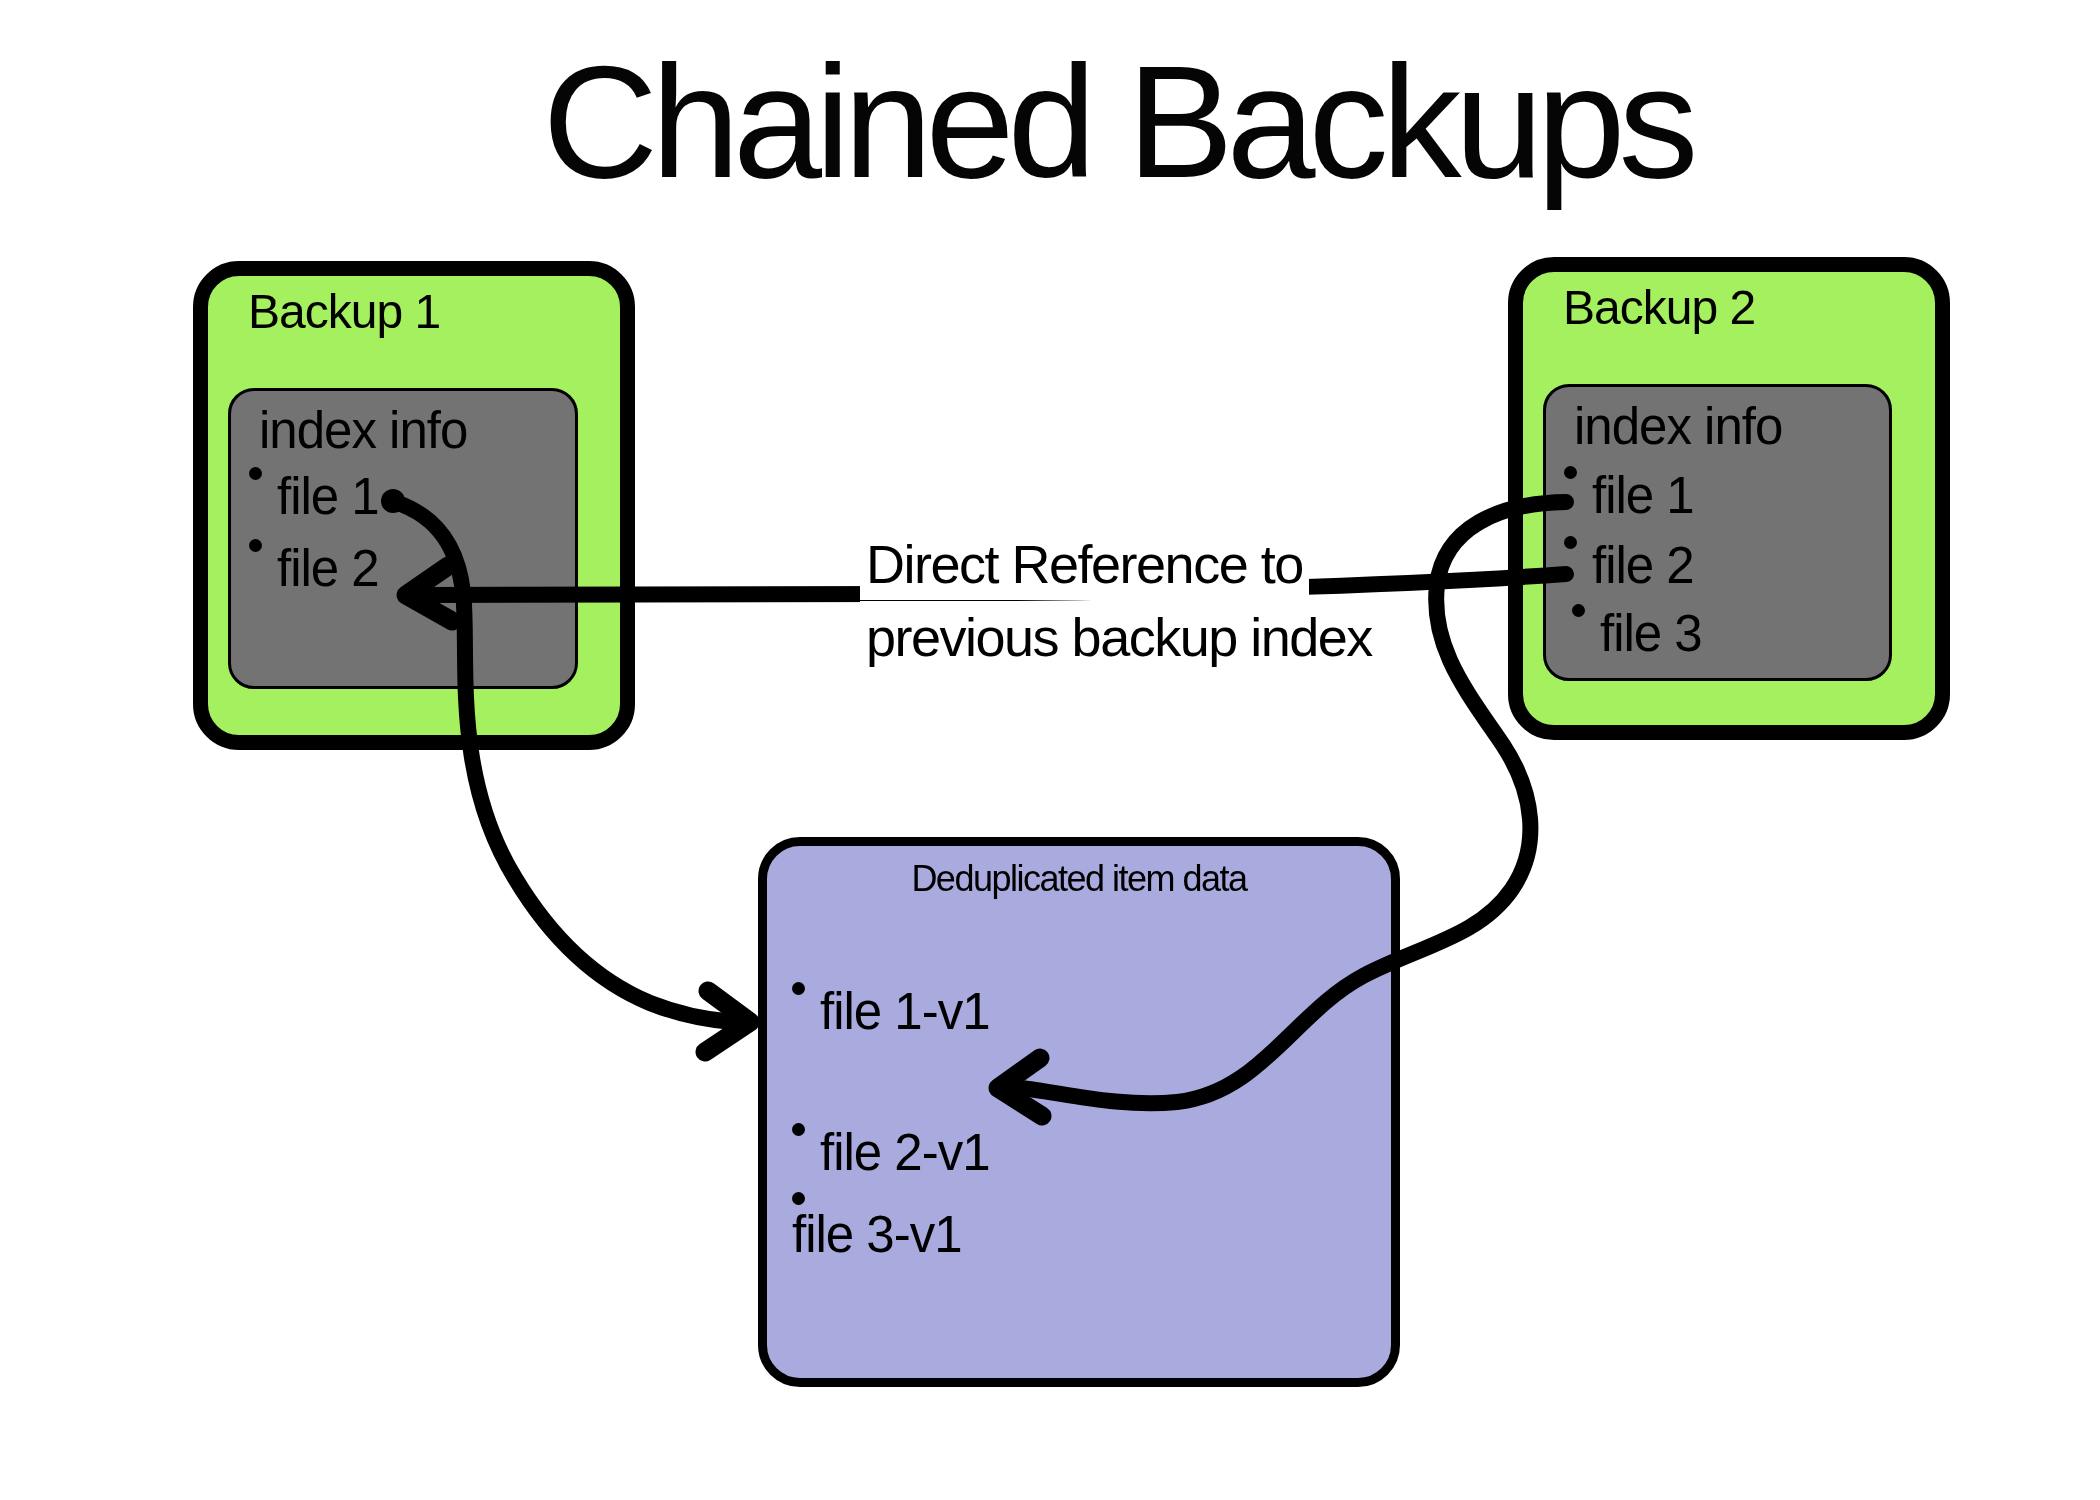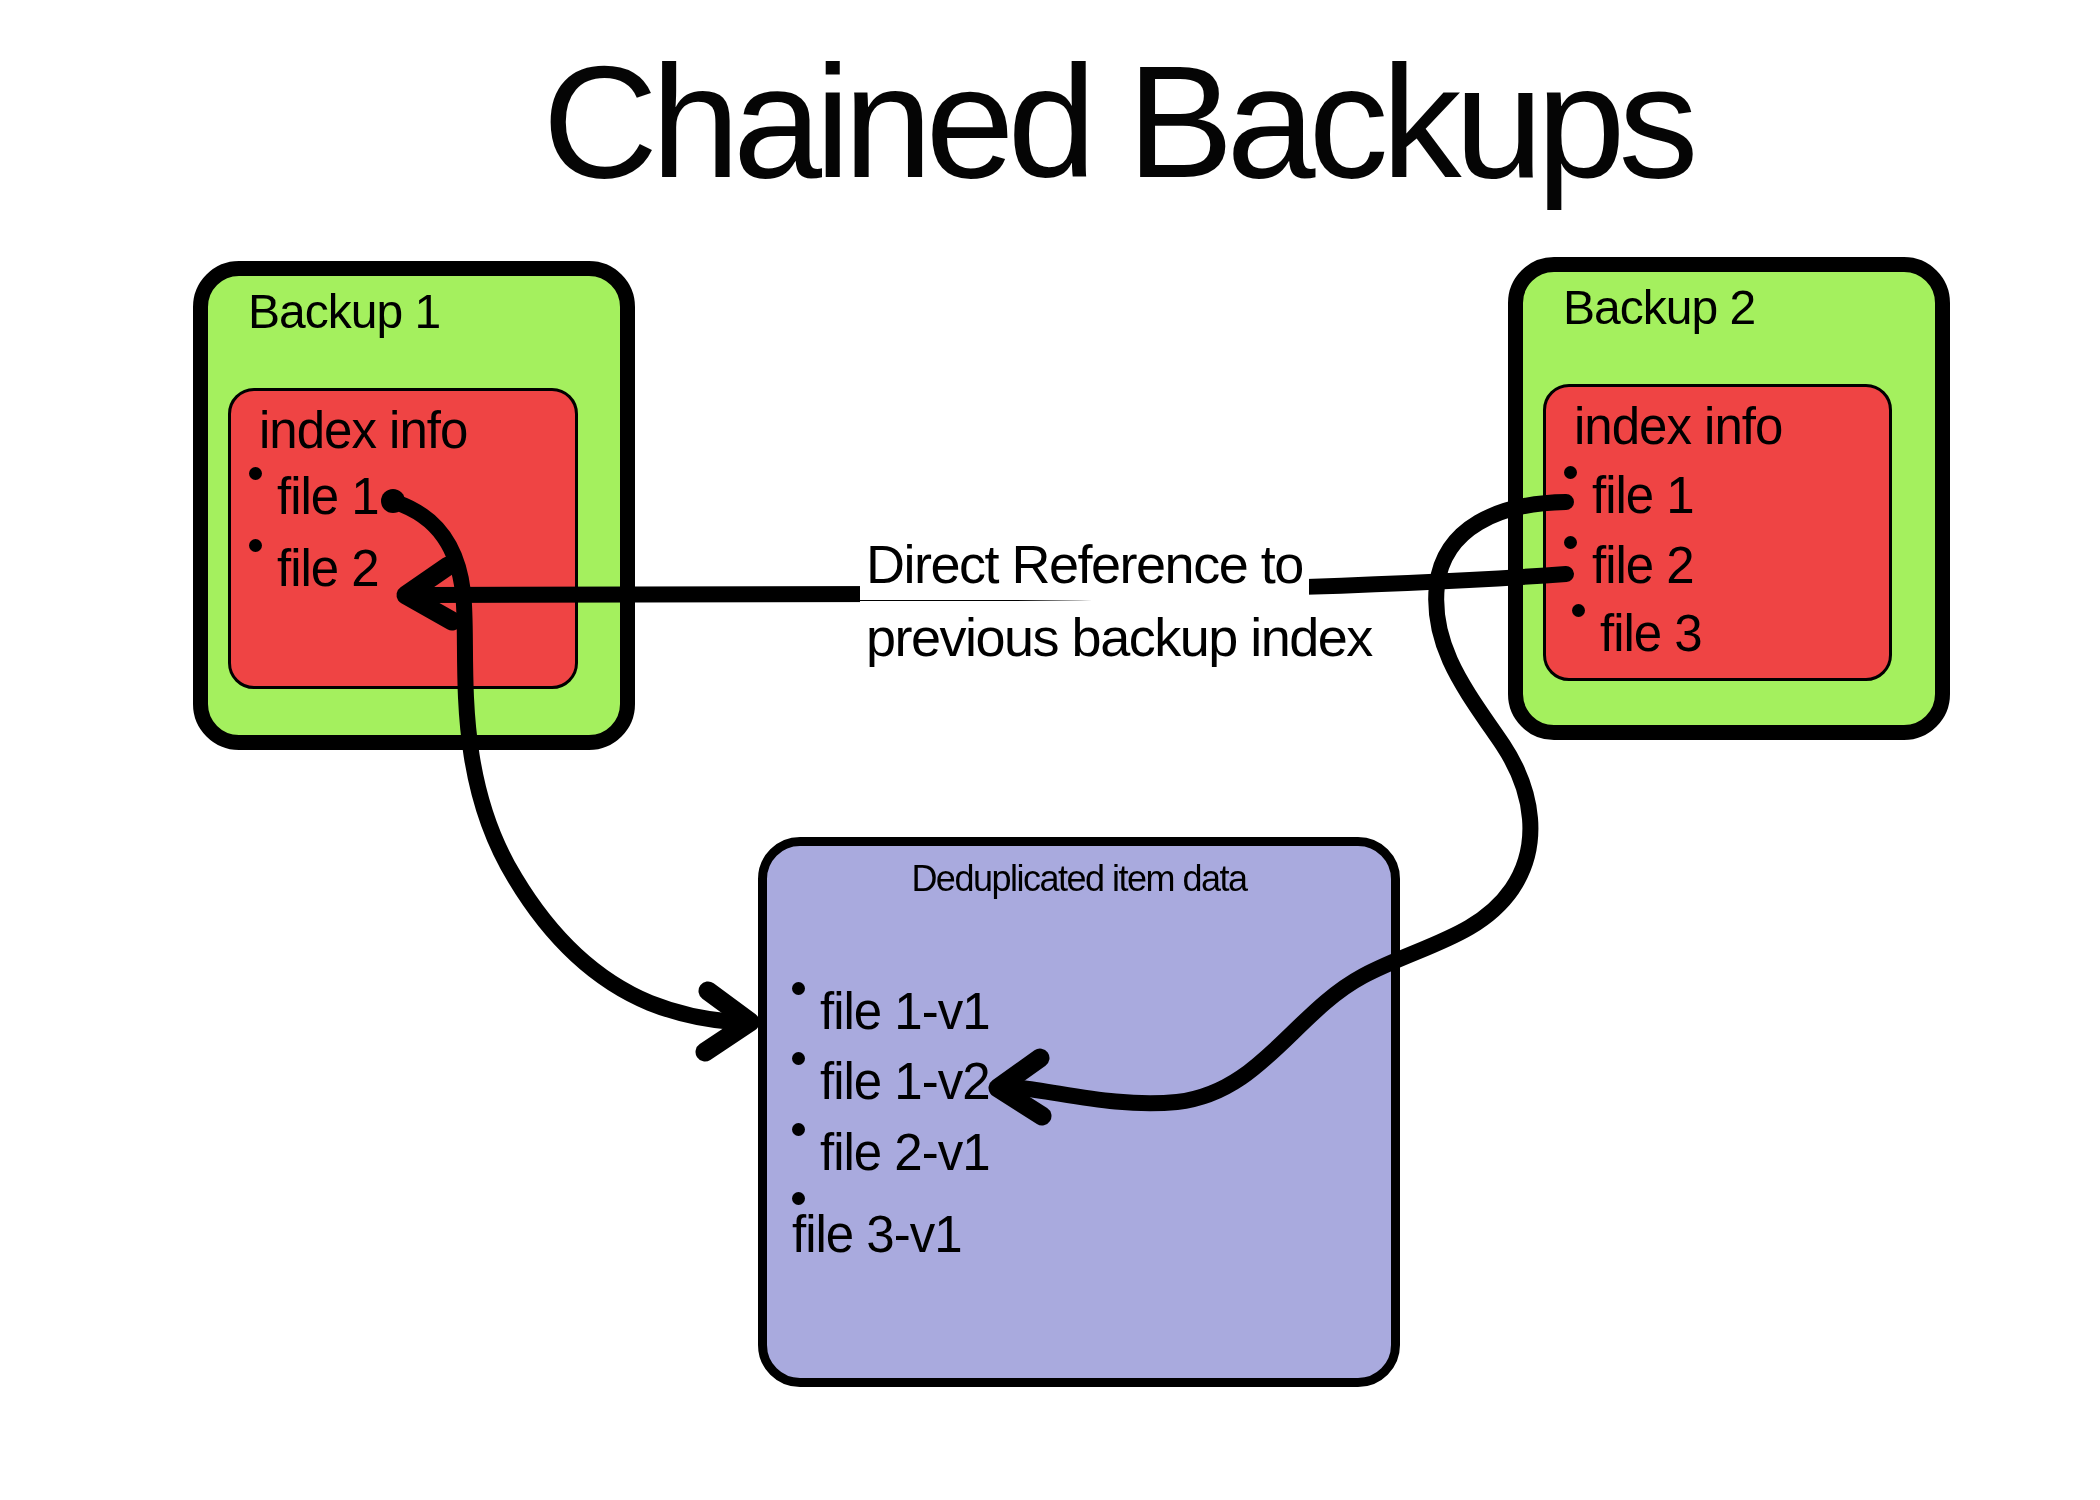--- a/index.html
+++ b/index.html
@@ -16,21 +16,21 @@
     position:absolute; width:442px; height:489px;
     background:#a4f05e; border:15px solid #000; border-radius:46px;
     box-sizing:border-box;
   }
   .backup-box .box-title {
     position:absolute; left:40px; top:8px; font-size:48px; letter-spacing:-1px;
     white-space:nowrap;
   }
   .index-box {
     position:absolute; left:20px; top:112px; width:350px; height:301px;
-    background:#ef4444; border:3px solid #000; border-radius:26px;
+    background:#737373; border:3px solid #000; border-radius:26px;
     box-sizing:border-box;
   }
   .index-title {
     position:absolute; left:28px; top:8px; height:64px; line-height:64px;
     font-size:51px; letter-spacing:-1px; white-space:nowrap;
   }
   .file-row {
     position:absolute; left:18px; height:70px; display:flex; align-items:flex-start;
   }
   .bullet {
@@ -106,24 +106,20 @@
       </div>
     </div>
   </div>
 
   <div class="dedup-box">
     <div class="dedup-title">Deduplicated item data</div>
     <div class="file-row" style="top:136px;">
       <span class="bullet"></span>
       <span class="file-label">file 1-v1</span>
     </div>
-    <div class="file-row" style="top:206px;">
-      <span class="bullet"></span>
-      <span class="file-label">file 1-v2</span>
-    </div>
     <div class="file-row" style="top:277px;">
       <span class="bullet"></span>
       <span class="file-label">file 2-v1</span>
     </div>
     <div class="file-row" style="top:346px;flex-direction:column;">
       <span class="bullet"></span>
       <span class="file-label">file 3-v1</span>
     </div>
   </div>
 

